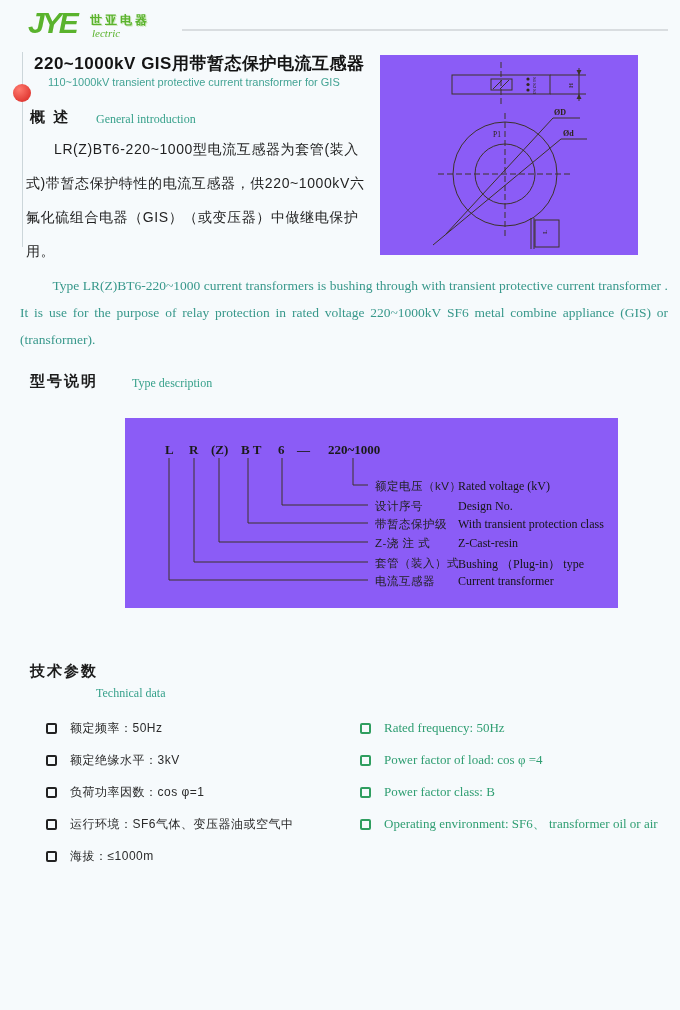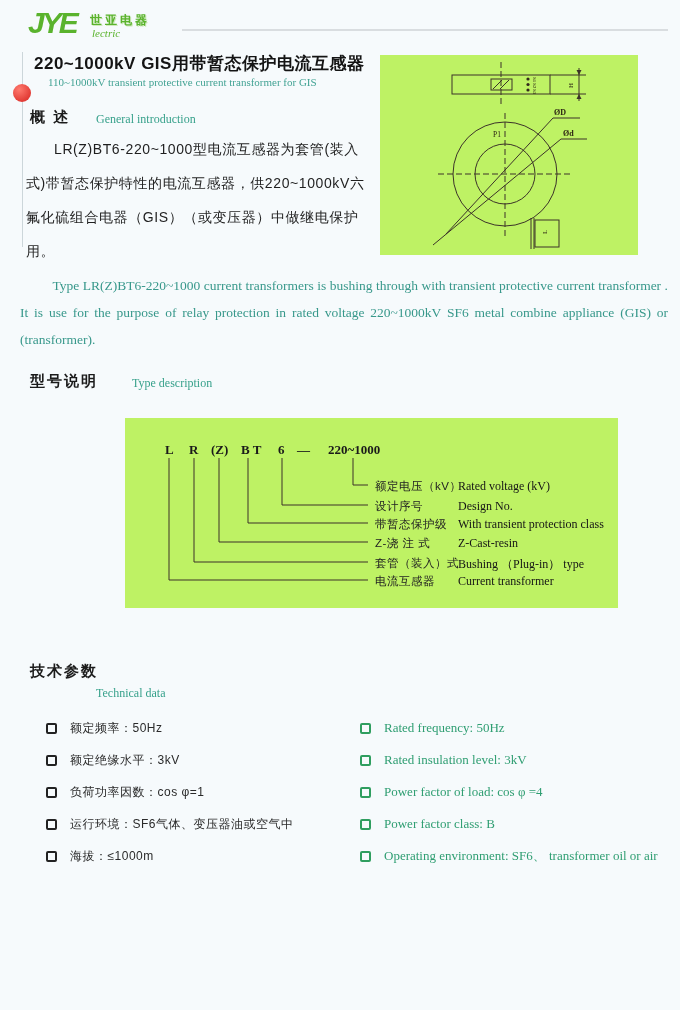--- a/index.html
+++ b/index.html
@@ -12,31 +12,31 @@
   .logo-mark { position:absolute; left:0; top:0; font-style:italic; font-weight:bold; font-size:30px; letter-spacing:-3px; color:#5ab32d; }
   .logo-cn { position:absolute; left:62px; top:6px; font-size:12px; font-weight:bold; letter-spacing:3px; color:#5ab32d; text-shadow:1px 1px 0 #cfe9bd; }
   .logo-script { position:absolute; left:64px; top:21px; font-size:11px; font-style:italic; font-family:"Liberation Serif", serif; color:#5ab32d; }
   .header-rule { position:absolute; left:182px; top:29px; width:486px; height:2px; background:#d9dde0; }
 
   .left-rule { position:absolute; left:22px; top:52px; width:1px; height:195px; background:#ccd6da; }
   .red-dot { position:absolute; left:13px; top:84px; width:18px; height:18px; border-radius:50%;
              background:radial-gradient(circle at 35% 30%, #ff7a6e, #e23c36 70%); }
 
   .doc-title { position:absolute; left:34px; top:52px; font-size:17px; font-weight:bold; color:#141414; letter-spacing:0.5px; }
-  .doc-subtitle { position:absolute; left:48px; top:76px; font-size:11px; font-family:Liberation Serif, serif; color:#43a394; }
+  .doc-subtitle { position:absolute; left:48px; top:76px; font-size:11px; font-family:Liberation Sans, sans-serif; color:#43a394; }
 
   .sec-head-cn { position:absolute; font-size:15px; font-weight:bold; color:#1b1b1b; letter-spacing:2px; }
   .sec-head-en { position:absolute; font-size:12px; font-family:"Liberation Serif", serif; color:#37a18b; }
 
   .para-cn { position:absolute; left:26px; top:132px; width:352px; font-size:14px; line-height:34px;
              color:#1f1f1f; text-indent:2em; letter-spacing:0.6px; }
   .para-en { position:absolute; left:20px; top:272px; width:648px; font-size:13.5px; line-height:27px;
              font-family:"Liberation Serif", serif; color:#38988b; text-align:justify; text-indent:2.4em; }
 
-  .box { position:absolute; background:#bef264; }
+  .box { position:absolute; background:#8b5cf6; }
   .box-diagram { left:380px; top:55px; width:258px; height:200px; }
   .box-type { left:125px; top:418px; width:493px; height:190px; }
 
   .model-token { position:absolute; top:24px; font-size:13px; font-weight:600; font-family:"Liberation Serif", serif; color:#1a1a1a; }
   .type-label-cn { position:absolute; left:250px; width:85px; font-size:11.5px; color:#222; letter-spacing:0.5px; white-space:nowrap; }
   .type-label-en { position:absolute; left:333px; font-size:12px; font-family:"Liberation Serif", serif; color:#151515; white-space:nowrap; }
 
   .tech-col { position:absolute; top:712px; }
   .tech-col.cn { left:46px; width:300px; }
   .tech-col.en { left:360px; width:315px; }
@@ -175,24 +175,20 @@
     </div>
   </div>
 
   <div class="tech-col en">
     <div class="tech-row">
       <span class="cbx green"></span>
       <span class="tech-text-en">Rated frequency:  50Hz</span>
     </div>
     <div class="tech-row">
       <span class="cbx green"></span>
-      <span class="tech-text-en">Rated insulation level:  3kV</span>
-    </div>
-    <div class="tech-row">
-      <span class="cbx green"></span>
       <span class="tech-text-en">Power factor of load:  cos φ =4</span>
     </div>
     <div class="tech-row">
       <span class="cbx green"></span>
       <span class="tech-text-en">Power factor class:   B</span>
     </div>
     <div class="tech-row">
       <span class="cbx green"></span>
       <span class="tech-text-en">Operating environment:   SF6、 transformer oil or air</span>
     </div>

